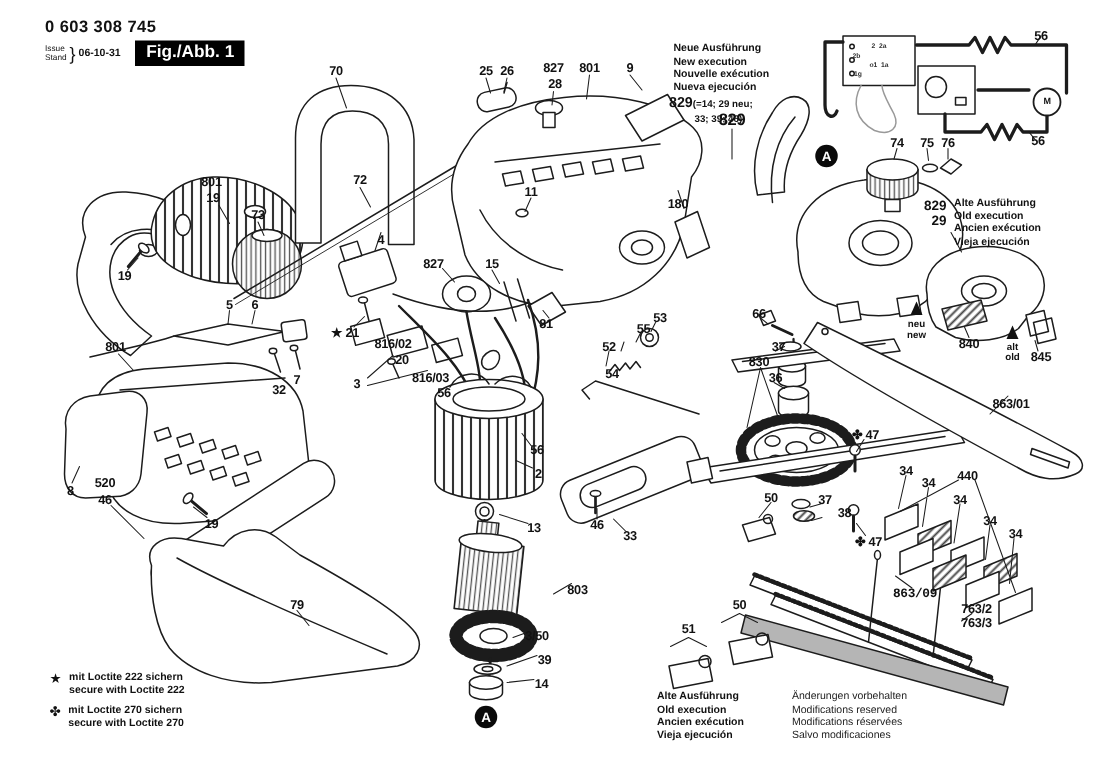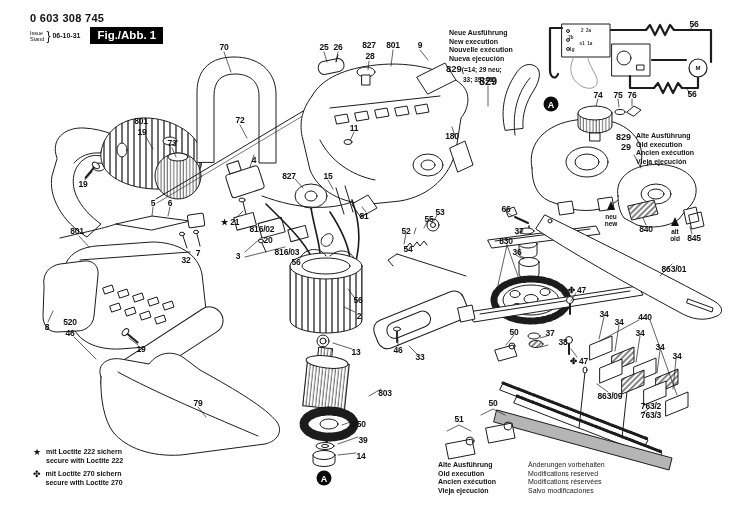--- a/index.html
+++ b/index.html
@@ -388,21 +388,21 @@
       <span class="plabel" style="left: 514px; top: 332px;">50</span>
       <span class="plabel" style="left: 550px; top: 333px;">37</span>
       <span class="plabel" style="left: 551px; top: 342px; margin-left: 12px;">38</span>
       <span class="plabel" style="left: 604px; top: 314px;">34</span>
       <span class="plabel" style="left: 619px; top: 322px;">34</span>
       <span class="plabel" style="left: 640px; top: 333px;">34</span>
       <span class="plabel" style="left: 660px; top: 347px;">34</span>
       <span class="plabel" style="left: 677px; top: 356px;">34</span>
       <span class="plabel" style="left: 645px; top: 317px;">440</span>
       <span class="plabel" style="left: 674px; top: 269px;">863/01</span>
-      <span class="plabel" style="left: 610px; top: 396px;">863/09</span>
+      <span class="plabel" style="left: 610px; top: 396px; font-family: Liberation Mono, monospace;">863/09</span>
       <span class="plabel" style="left: 651px; top: 406px;">763/2</span>
       <span class="plabel" style="left: 651px; top: 415px;">763/3</span>
       <span class="plabel" style="left: 646px; top: 229px;">840</span>
       <span class="plabel" style="left: 694px; top: 238px;">845</span>
       <span class="plabel" style="left: 598px; top: 95px;">74</span>
       <span class="plabel" style="left: 618px; top: 95px;">75</span>
       <span class="plabel" style="left: 632px; top: 95px;">76</span>
       <span class="plabel" style="left: 459px; top: 419px;">51</span>
       <span class="plabel" style="left: 493px; top: 403px;">50</span>
       <span class="plabel lg" style="left: 488px; top: 81px;">829</span>

